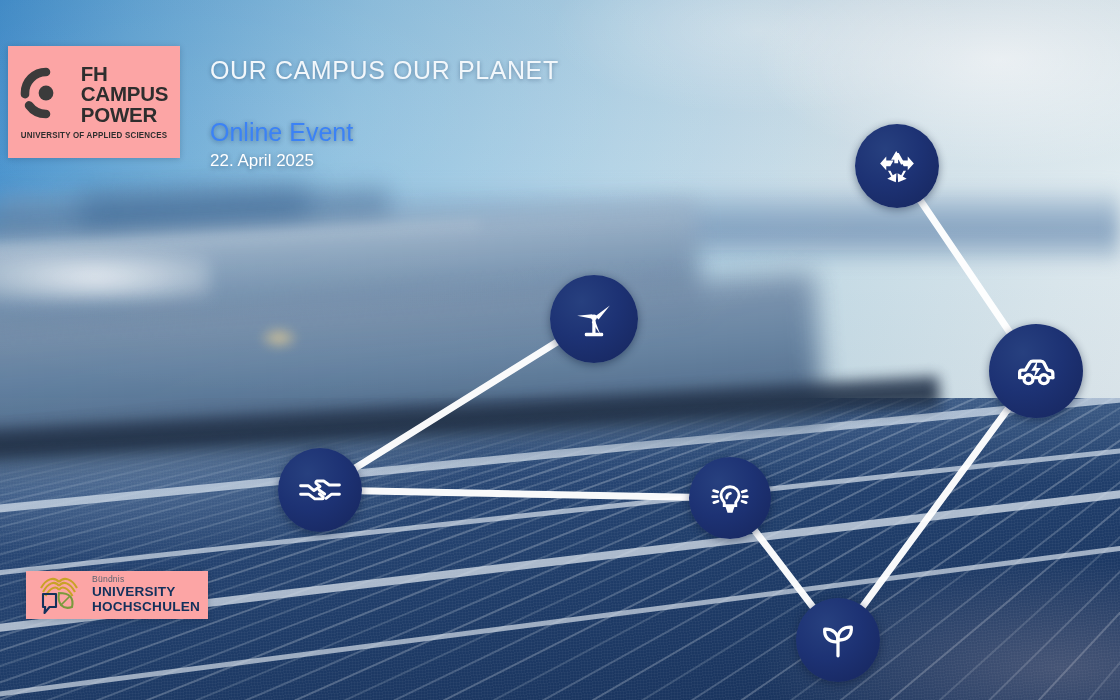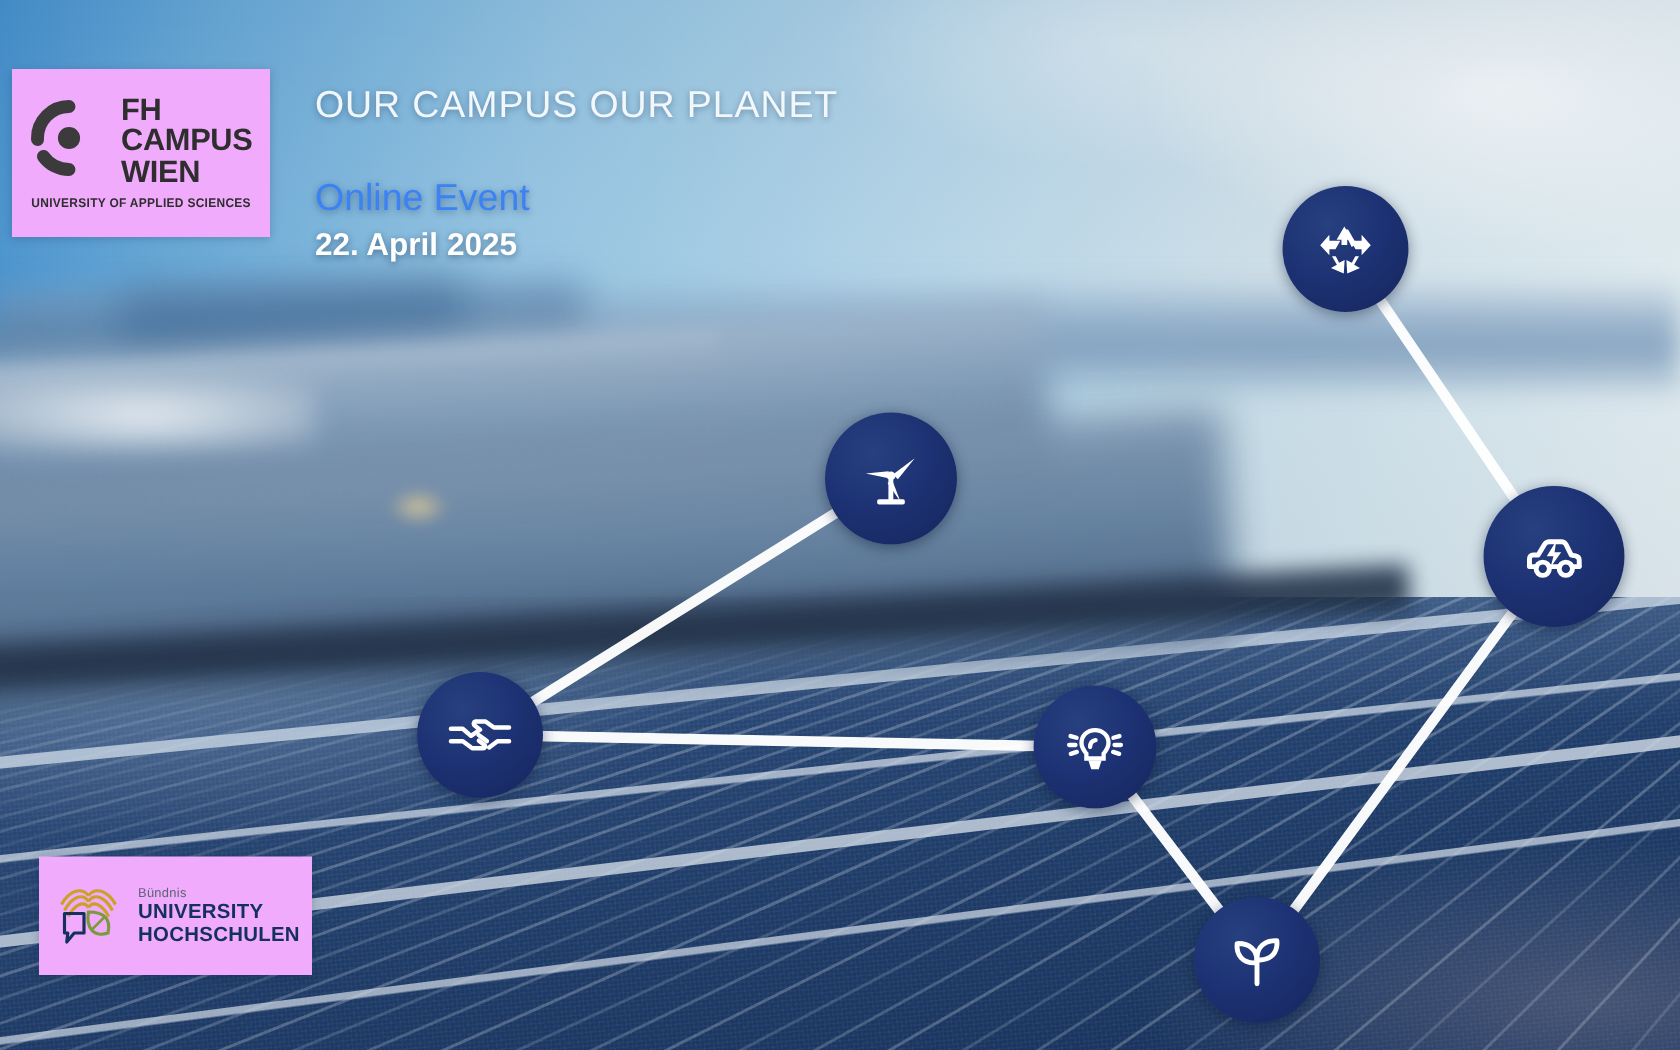--- a/index.html
+++ b/index.html
@@ -95,47 +95,47 @@
   .node {
     position:absolute; border-radius:50%;
     background:radial-gradient(circle at 36% 30%, #27407f 0%, #1d3274 45%, #16255c 100%);
     box-shadow:0 2px 9px rgba(8,22,50,.45);
     display:flex; align-items:center; justify-content:center;
   }
   .node svg { display:block; }
 
   
   .logo-card {
-    position:absolute; background:#f0abfc;
+    position:absolute; background:#fca5a5;
     box-shadow:0 1px 6px rgba(10,30,60,.22);
   }
   #fh-logo { left:8px; top:46px; width:172px; height:112px; display:flex;
     align-items:center; justify-content:center; }
   #fh-logo .inner { display:flex; align-items:center; flex-direction:column; gap:5px; }
   #fh-logo .row { display:flex; align-items:center; gap:9px; }
   .fh-words { display:flex; flex-direction:column; line-height:1.0; }
   .fh-words span { font-weight:bold; font-size:20.5px; color:#2e2e2e; letter-spacing:-.2px; }
   .fh-sub { font-size:8.4px; font-weight:bold; color:#2e2e2e; letter-spacing:.22px;
     transform:scaleX(.95); transform-origin:center; }
 
-  #bnh-logo { left:26px; top:571px; width:182px; height:79px; display:flex;
+  #bnh-logo { left:26px; top:571px; width:182px; height:48px; display:flex;
     align-items:center; gap:8px; padding:0 10px; }
   .bnh-text { display:flex; flex-direction:column; line-height:1.08; }
   .bnh-kicker { font-size:8.6px; color:#5b6470; letter-spacing:.2px; margin-bottom:1px; }
   .bnh-l1, .bnh-l2 { font-size:13.6px; font-weight:bold; color:#13315c; letter-spacing:.2px; }
 
   
   #headline { position:absolute; left:210px; top:56px; width:700px; }
   .kicker { font-size:25px; color:#f2f7fb; letter-spacing:.6px; font-weight:400;
     text-shadow:0 1px 4px rgba(14,38,74,.38); line-height:1.15; }
   .title { font-size:50px; font-weight:bold; color:#ffffff; letter-spacing:-.4px;
     text-shadow:0 2px 7px rgba(14,38,74,.40); line-height:1.22; margin-top:4px; }
   .sub1 { font-size:25px; color:#3b82f6; font-weight:400; margin-top:32px;
     text-shadow:0 1px 5px rgba(14,38,74,.45); line-height:1.2; }
-  .sub2 { font-size:21px; color:#ffffff; font-weight:bold; margin-top:4px;
+  .sub2 { font-size:17px; color:#ffffff; font-weight:normal; margin-top:4px;
     text-shadow:0 1px 5px rgba(14,38,74,.48); line-height:1.2; }
 </style>
 </head>
 <body>
 
 <div id="stage">
 
   <div class="bg-base"></div>
   <div class="sky"></div>
   <div class="horizon"></div>
@@ -306,21 +306,21 @@
       <div class="row">
         <span>
           <svg width="52" height="52" viewBox="0 0 52 52">
             <path d="M26 5 A21 21 0 0 0 5 26 A21 21 0 0 0 26 47" fill="none" stroke="#3b3b3b" stroke-width="8.6" stroke-linecap="round" stroke-dasharray="34 12 34 200"></path>
             <circle cx="26" cy="26" r="7.4" fill="#3b3b3b"></circle>
           </svg>
         </span>
         <span class="fh-words">
           <span>FH</span>
           <span>CAMPUS</span>
-          <span>WIEN</span>
+          <span>POWER</span>
         </span>
       </div>
       <div class="fh-sub">UNIVERSITY OF APPLIED SCIENCES</div>
     </div>
   </div>
 
   <div class="logo-card" id="bnh-logo">
     <span>
       <svg width="48" height="46" viewBox="0 0 48 46">
 

